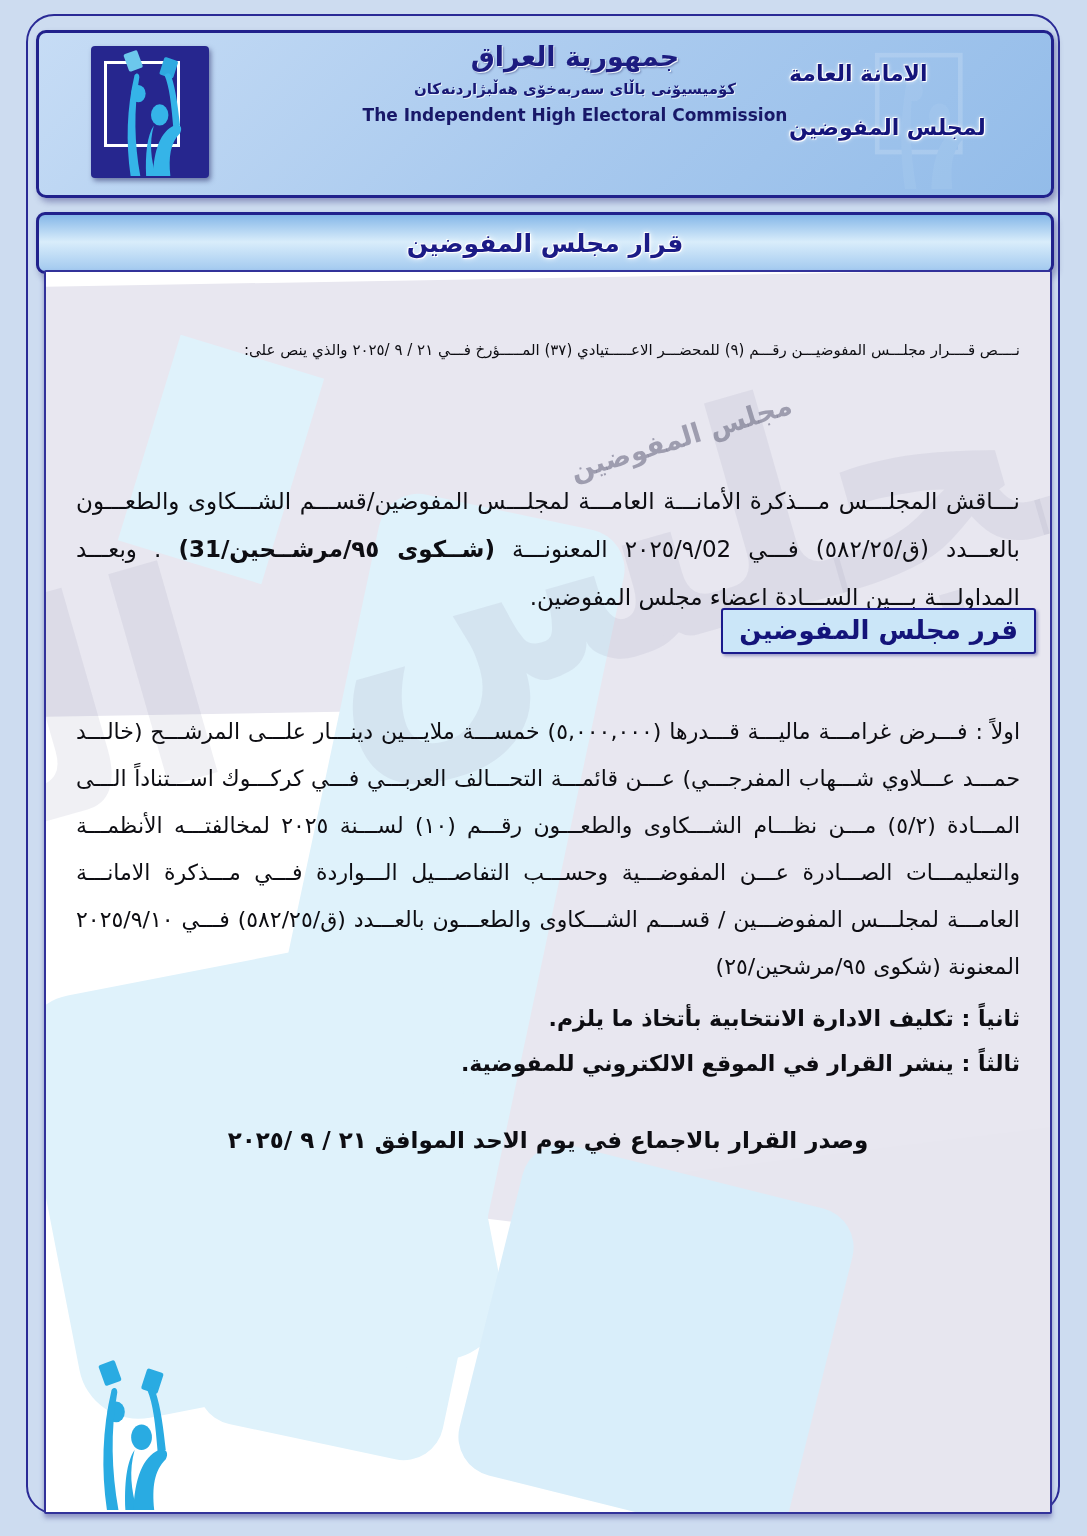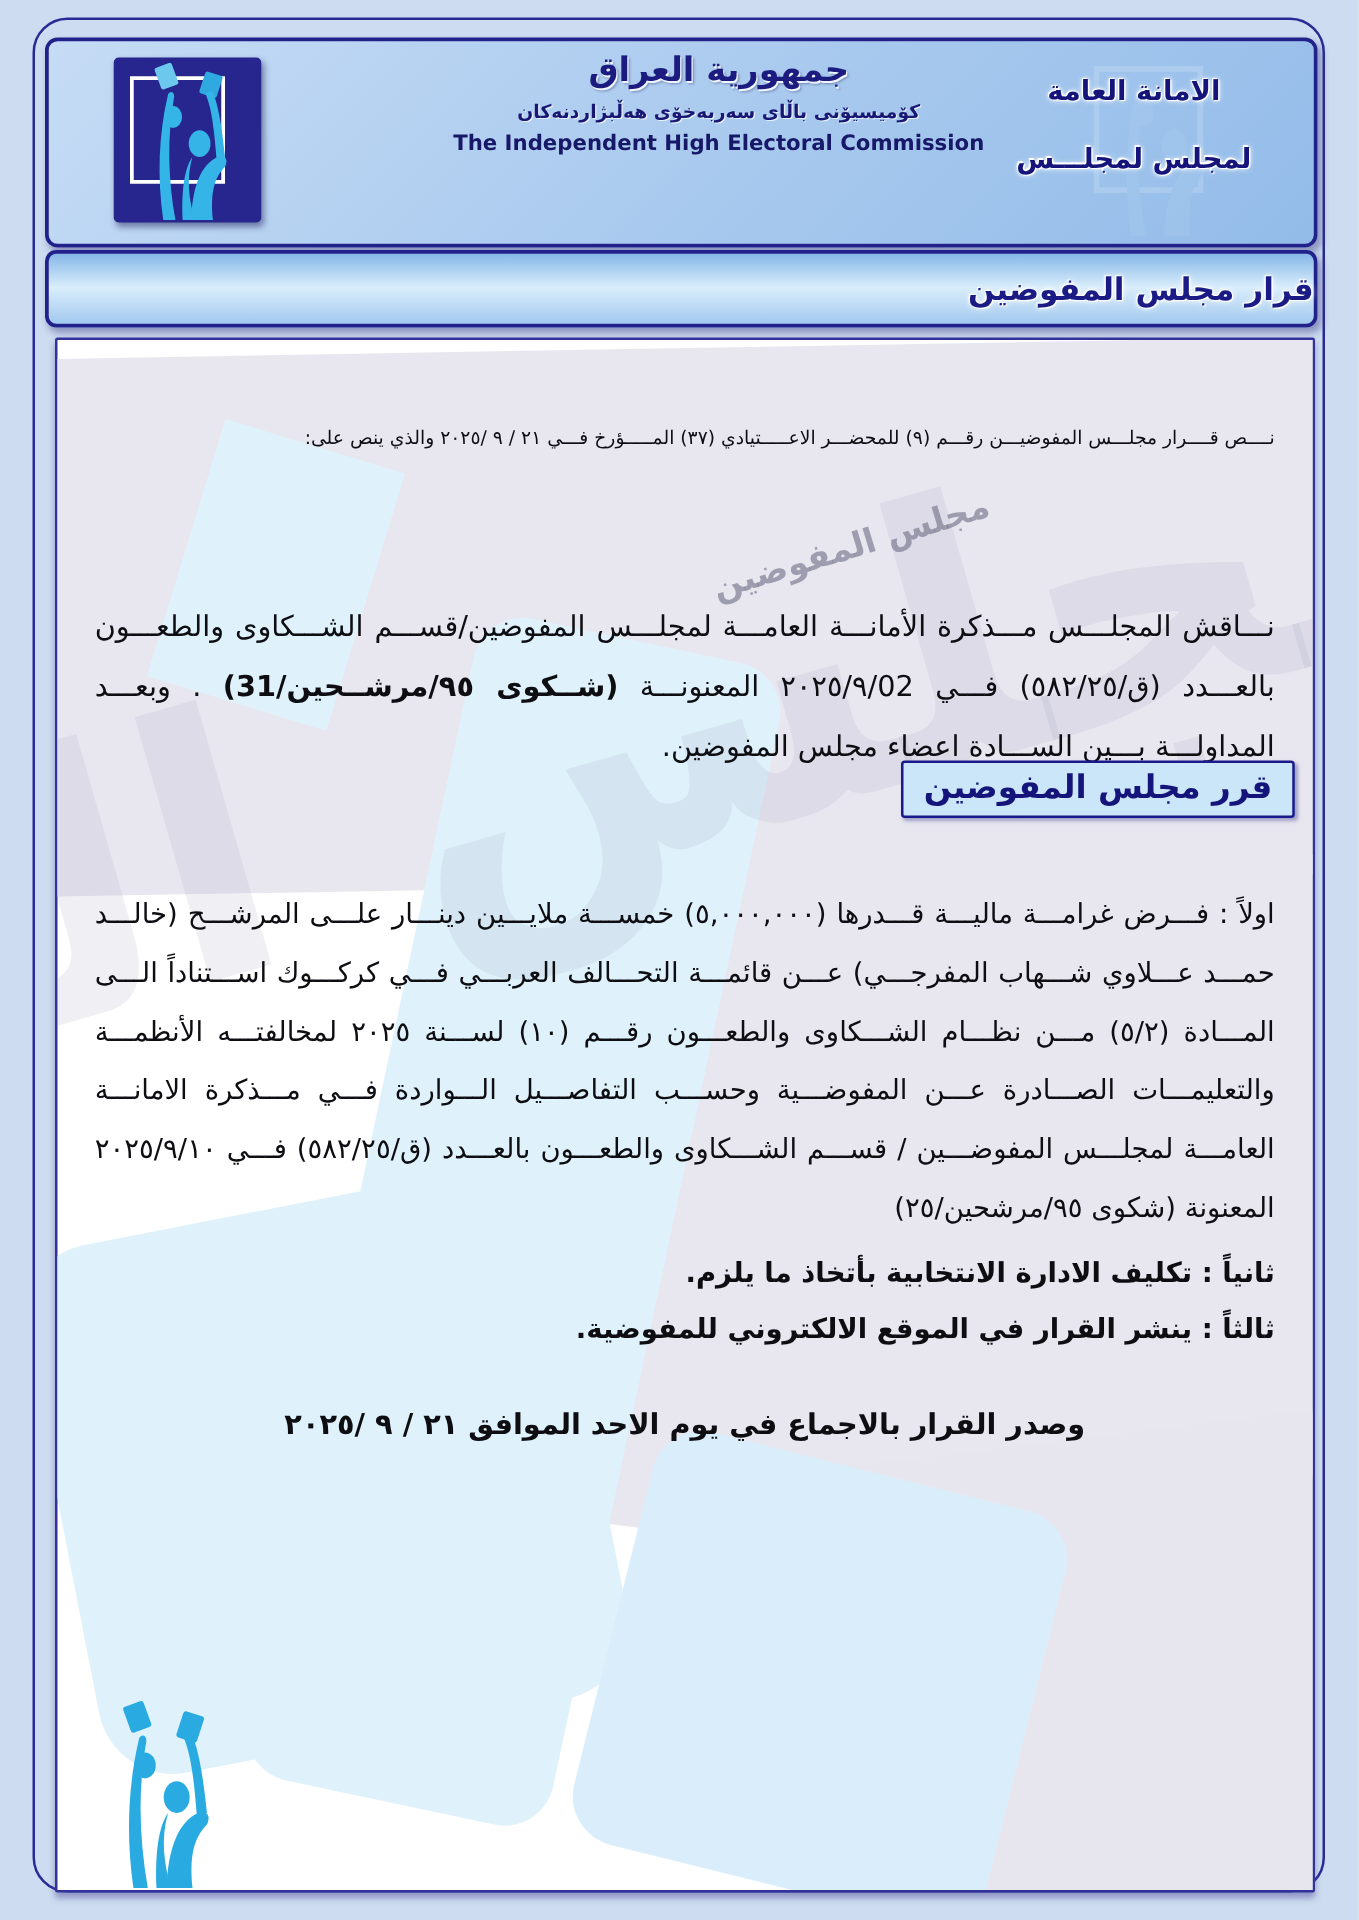--- a/index.html
+++ b/index.html
@@ -33,33 +33,33 @@
     color:#1c1c80;
   }
   .hc1{font-size:27px;font-weight:bold;line-height:36px;
        text-shadow:1px 1px 0 #eef5fd,2px 2px 2px rgba(30,30,90,.35);}
   .hc2{font-size:22px;font-weight:bold;line-height:33px;
        text-shadow:1px 1px 0 #eef5fd,2px 2px 2px rgba(30,30,90,.35);}
   .hc3{font-size:15px;font-weight:bold;line-height:28px;color:#181874;
        text-shadow:1px 1px 0 rgba(255,255,255,.7);}
   .hc4{font-size:17px;font-weight:bold;line-height:25px;color:#181868;direction:ltr;}
   .header-right{
-    position:absolute;right:26px;top:26px;width:236px;text-align:center;
+    position:absolute;right:26px;top:26px;width:236px;text-align:left;
     color:#14147a;font-weight:bold;font-size:22px;line-height:30px;
     text-shadow:0 0 3px #fff,0 0 5px #fff,1px 1px 0 #fff,-1px -1px 0 #fff;
   }
   .header-right .hr2{margin-top:24px;}
   .header-ghost{position:absolute;right:58px;top:6px;width:130px;height:150px;opacity:.16;}
   
   .title-bar{
-    position:absolute;left:36px;top:200px;width:1012px;height:56px;
+    position:absolute;left:36px;top:212px;width:1012px;height:56px;
     border:3px solid #21218c;border-radius:9px;
     background:linear-gradient(180deg,#85b7e8 0%,#d9edfb 48%,#a2c9ef 100%);
     box-shadow:3px 4px 6px rgba(60,60,130,.45);
-    display:flex;align-items:center;
+    display:flex;align-items:center;justify-content:center;
   }
   .title-bar span{
     font-size:25px;font-weight:bold;color:#1b1b86;
     text-shadow:0 0 3px #fff,0 0 6px #fff,1px 1px 0 #fff,-1px -1px 0 #fff;
   }
   
   .content-box{
     position:absolute;left:44px;top:270px;width:1004px;height:1240px;
     background:#ffffff;border:2px solid #32329a;border-radius:2px;
     box-shadow:0 4px 5px rgba(90,90,160,.55);
@@ -129,21 +129,21 @@
   <svg class="header-ghost" viewBox="0 0 100 130" aria-hidden="true">
     <rect x="6" y="14" width="72" height="84" fill="none" stroke="#ffffff" stroke-width="4"></rect>
     <ellipse cx="38" cy="45" rx="7.5" ry="9" fill="#bcd9f4"></ellipse>
     <ellipse cx="60" cy="67" rx="9" ry="11" fill="#bcd9f4"></ellipse>
     <path d="M30 130 C25 95 26 60 34 26 C36 23 39 24 39 28 C33 62 34 96 40 130 Z" fill="#bcd9f4"></path>
     <path d="M53 130 C54 103 61 84 75 78 C81 76 84 80 81 86 C71 96 69 110 71 130 Z" fill="#bcd9f4"></path>
   </svg>
 
   <div class="header-right">
     <div class="hr1">الامانة العامة</div>
-    <div class="hr2">لمجلس لمجلـــس</div>
+    <div class="hr2">لمجلس المفوضين</div>
   </div>
 </header>
 
 <div class="title-bar">
   <span>قرار مجلس المفوضين</span>
 </div>
 
 <main class="content-box">
 
   <div class="wm wm-lav1"></div>

